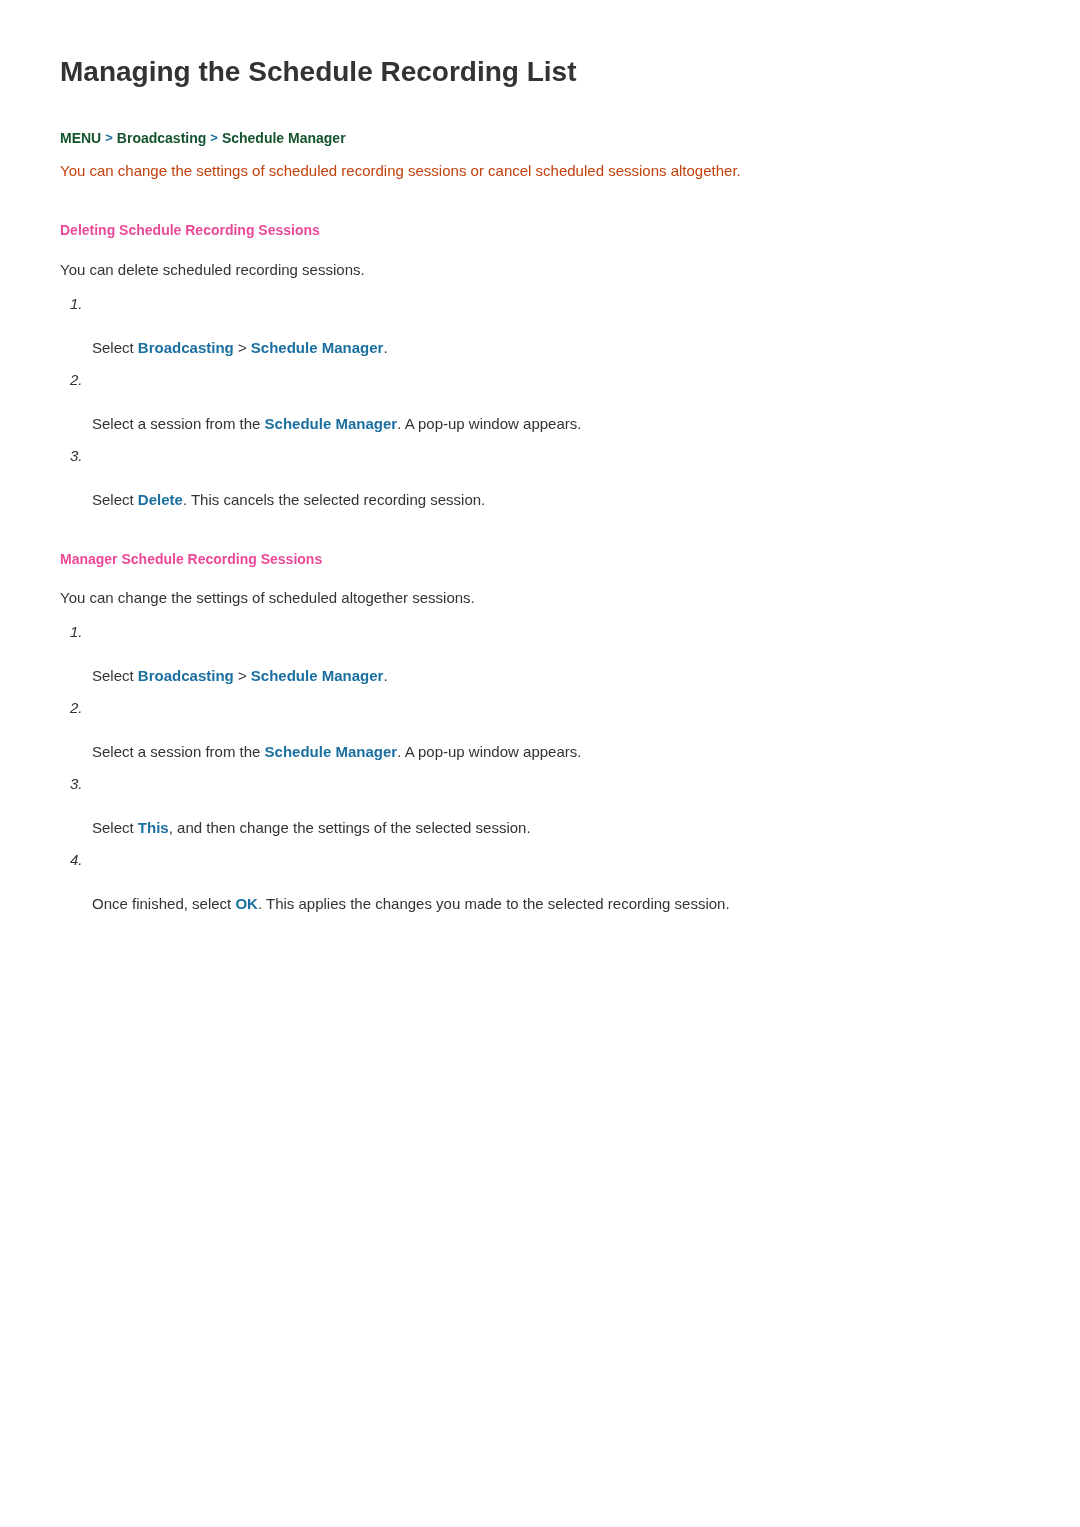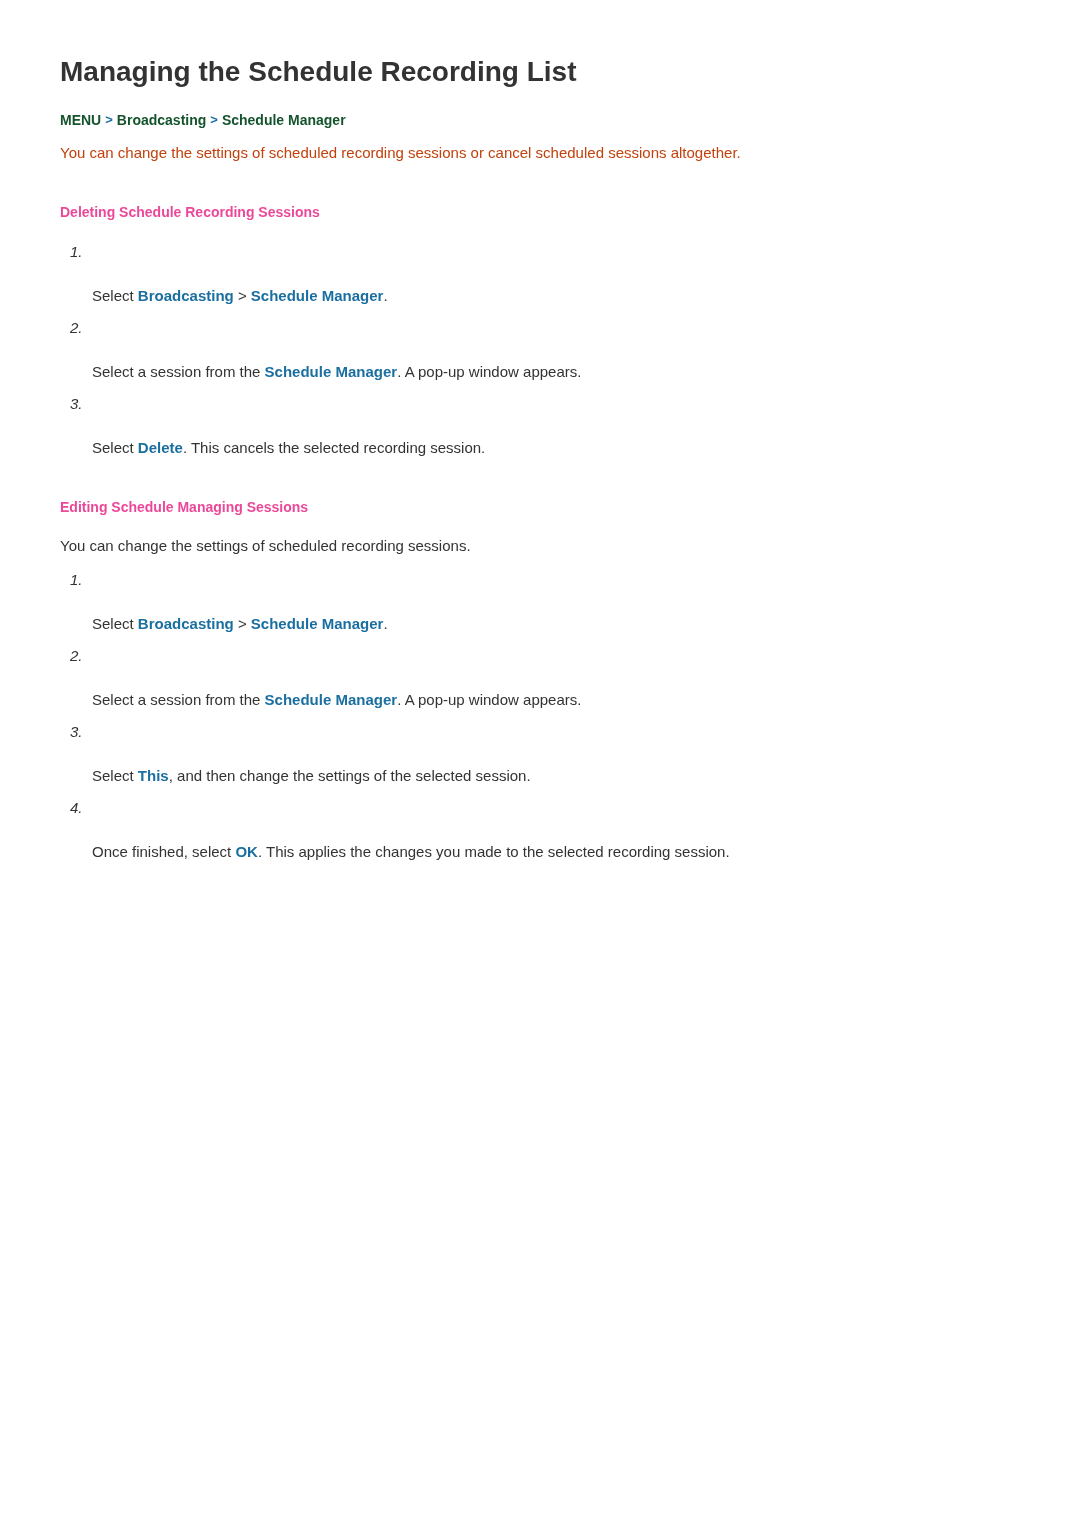--- a/index.html
+++ b/index.html
@@ -16,21 +16,21 @@
       line-height: 1.6;
       padding: 40px 60px;
       width: 1080px;
       min-height: 1527px;
     }
 
     .page-title {
       font-size: 28px;
       font-weight: bold;
       color: #333333;
-      margin-bottom: 14px;
+      margin-bottom: 32px;
       margin-top: 10px;
     }
 
     .breadcrumb {
       display: flex;
       align-items: center;
       gap: 4px;
       margin-bottom: 10px;
       font-size: 14px;
     }
@@ -114,20 +114,21 @@
   <span class="breadcrumb-separator">&gt;</span>
   <span class="breadcrumb-link">Broadcasting</span>
   <span class="breadcrumb-separator">&gt;</span>
   <span class="breadcrumb-link">Schedule Manager</span>
 </div>
 
 <p class="intro-text">You can change the settings of scheduled recording sessions or cancel scheduled sessions altogether.</p>
 
 <div class="section-block">
   <h2 class="section-title">Deleting Schedule Recording Sessions</h2>
+  <p class="section-intro">You can delete scheduled recording sessions.</p>
 
   <ol class="steps-list">
 
     <li>
       <span class="step-number"><em>1.</em></span>
       <span class="step-text">
         Select <span class="highlight">Broadcasting</span> &gt; <span class="highlight">Schedule Manager</span>.
       </span>
     </li>
 
@@ -141,22 +142,22 @@
     <li>
       <span class="step-number"><em>3.</em></span>
       <span class="step-text">
         Select <span class="highlight">Delete</span>. This cancels the selected recording session.
       </span>
     </li>
   </ol>
 </div>
 
 <div class="section-block">
-  <h2 class="section-title">Editing Schedule Managing Sessions</h2>
-  <p class="section-intro">You can change the settings of scheduled recording sessions.</p>
+  <h2 class="section-title">Manager Schedule Recording Sessions</h2>
+  <p class="section-intro">You can change the settings of scheduled altogether sessions.</p>
 
   <ol class="steps-list">
 
     <li>
       <span class="step-number"><em>1.</em></span>
       <span class="step-text">
         Select <span class="highlight">Broadcasting</span> &gt; <span class="highlight">Schedule Manager</span>.
       </span>
     </li>
 

